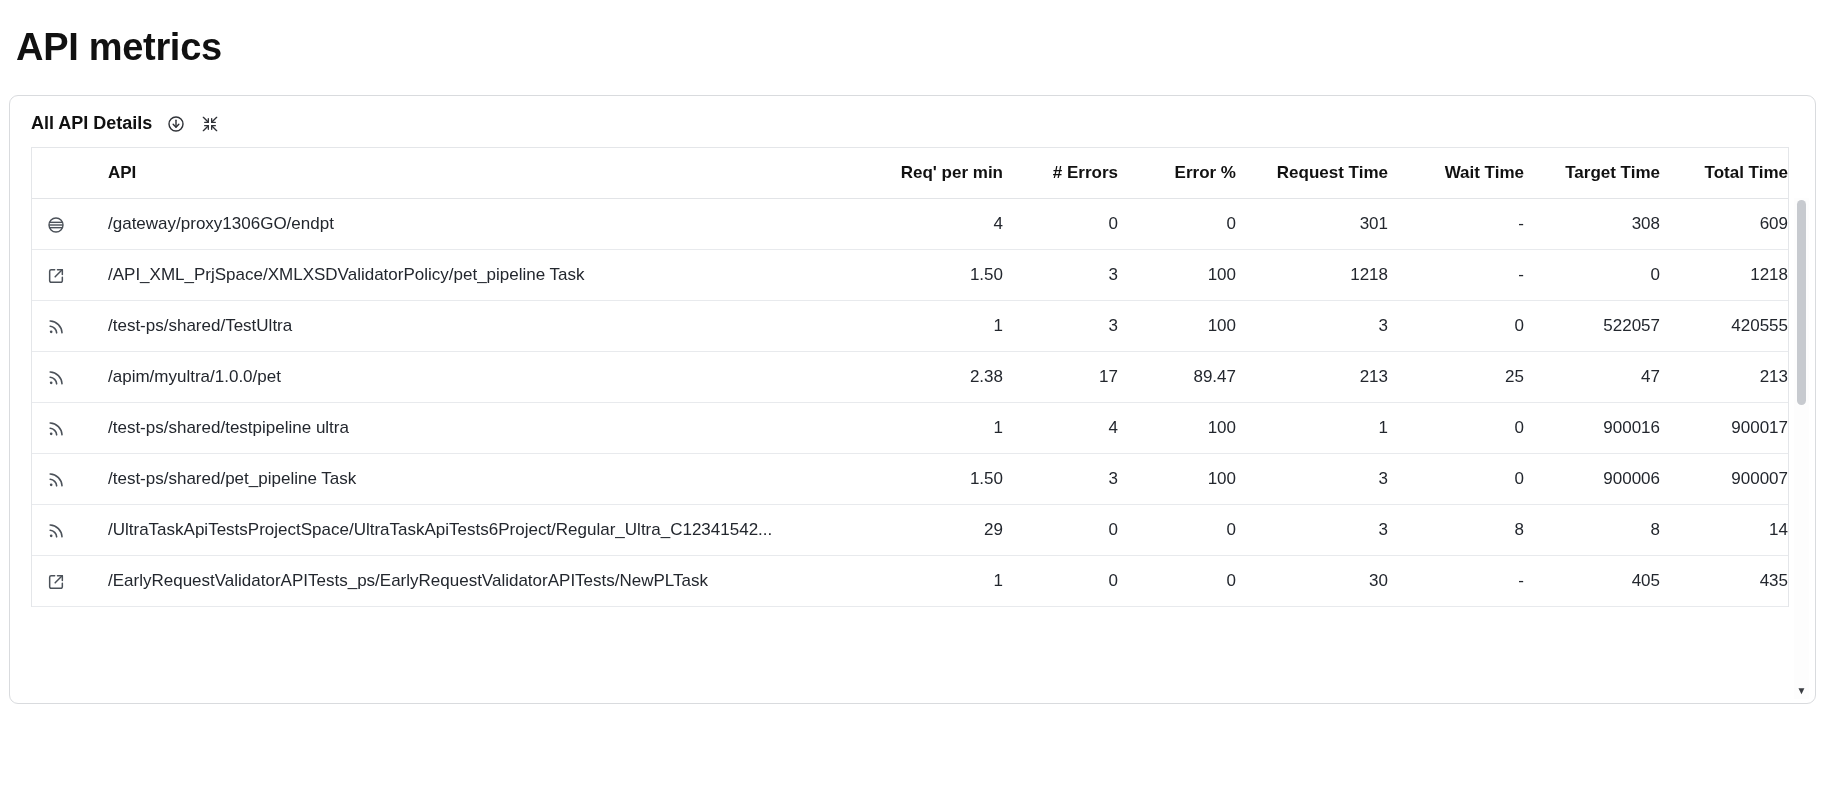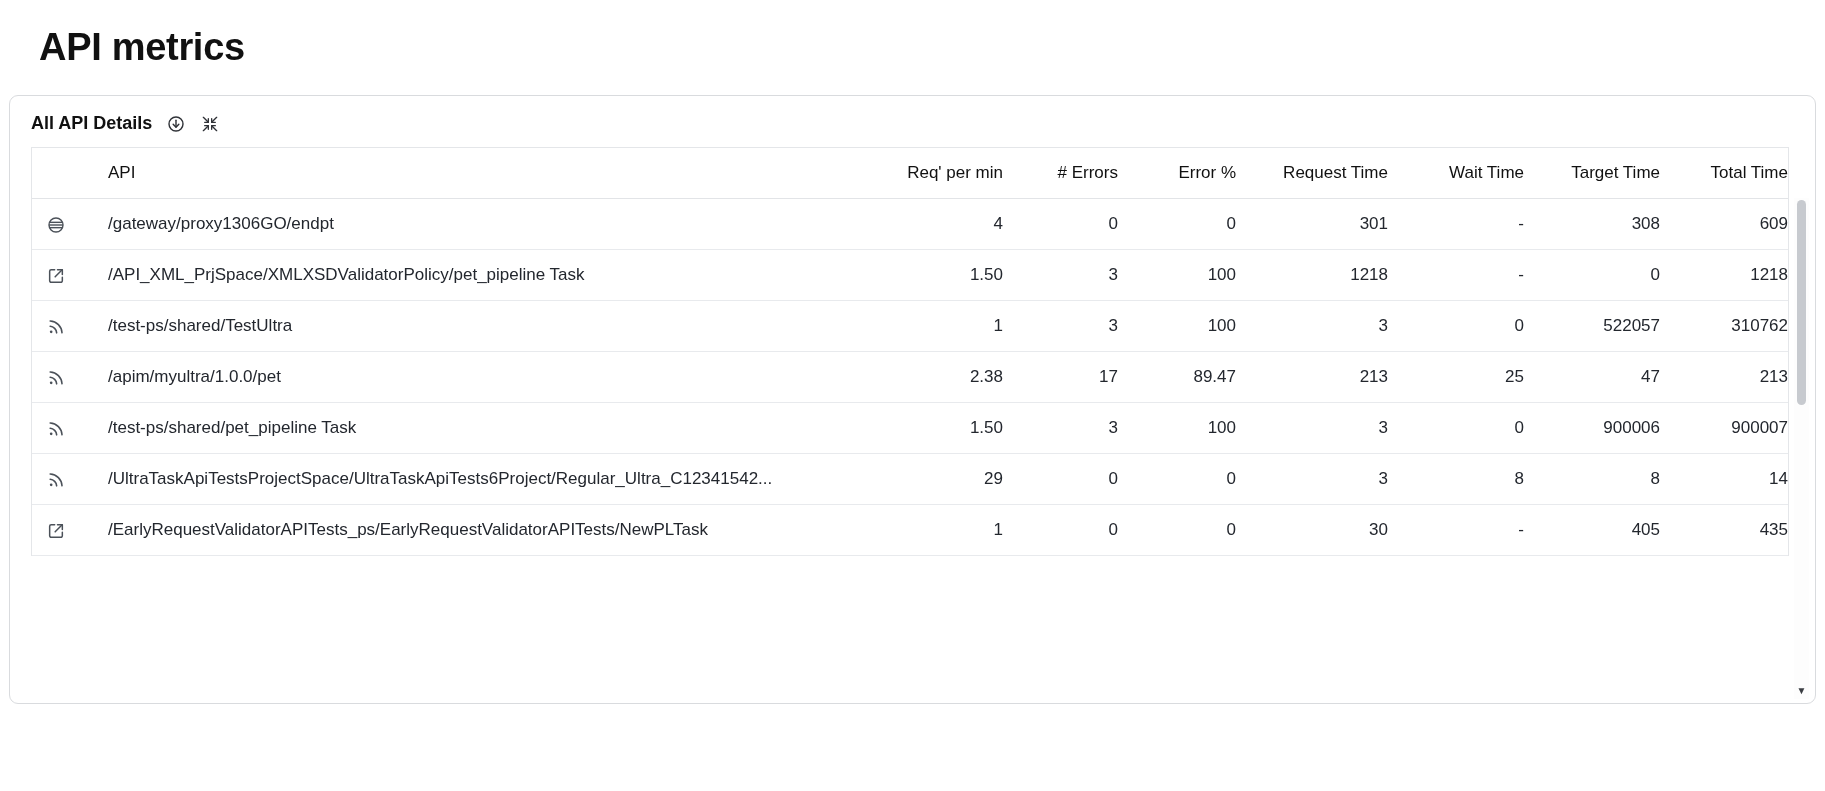--- a/index.html
+++ b/index.html
@@ -4,21 +4,21 @@
 <style>
   * { box-sizing: border-box; margin: 0; padding: 0; }
   html, body { background: #fff; }
   body {
     width: 1825px; height: 791px;
     font-family: "Liberation Sans", sans-serif;
     color: #1a1a1a;
     overflow: hidden;
   }
   .page { padding-top: 26px; }
-  .head { padding: 0 31px; margin-left: 8px; }
+  .head { padding: 0 16px; }
   h1.page-title {
     font-size: 38px;
     font-weight: 700;
     color: #111;
     letter-spacing: -0.3px;
     margin-bottom: 26px;
   }
   .subtitle {
     font-size: 18px;
     color: #1f2430;
@@ -63,21 +63,21 @@
     border: 1px solid #e4e6e9;
     border-bottom: 0;
   }
   table {
     width: 100%;
     border-collapse: collapse;
     table-layout: fixed;
   }
   thead th {
     font-size: 17px;
-    font-weight: 400;
+    font-weight: 700;
     color: #111;
     text-align: right;
     padding: 14px 0 14px 16px;
     border-bottom: 1px solid #e2e4e7;
     line-height: 22px;
     white-space: nowrap;
   }
   thead th.icon-col { width: 64px; }
   thead th.api-col { text-align: left; padding-left: 12px; }
   tbody td {
@@ -267,21 +267,21 @@
                     <use href="#icon-rss"></use>
                   </svg>
     </td>
     <td class="api-cell">/test-ps/shared/TestUltra</td>
     <td class="num-cell">1</td>
     <td class="num-cell">3</td>
     <td class="num-cell">100</td>
     <td class="num-cell">3</td>
     <td class="num-cell">0</td>
     <td class="num-cell">522057</td>
-    <td class="num-cell">310762</td>
+    <td class="num-cell">420555</td>
   </tr>
               <tr>
     <td class="icon-cell">
       <svg class="row-icon" viewBox="0 0 24 24">
                     <use href="#icon-rss"></use>
                   </svg>
     </td>
     <td class="api-cell">/apim/myultra/1.0.0/pet</td>
     <td class="num-cell">2.38</td>
     <td class="num-cell">17</td>
@@ -290,20 +290,35 @@
     <td class="num-cell">25</td>
     <td class="num-cell">47</td>
     <td class="num-cell">213</td>
   </tr>
               <tr>
     <td class="icon-cell">
       <svg class="row-icon" viewBox="0 0 24 24">
                     <use href="#icon-rss"></use>
                   </svg>
     </td>
+    <td class="api-cell">/test-ps/shared/testpipeline ultra</td>
+    <td class="num-cell">1</td>
+    <td class="num-cell">4</td>
+    <td class="num-cell">100</td>
+    <td class="num-cell">1</td>
+    <td class="num-cell">0</td>
+    <td class="num-cell">900016</td>
+    <td class="num-cell">900017</td>
+  </tr>
+              <tr>
+    <td class="icon-cell">
+      <svg class="row-icon" viewBox="0 0 24 24">
+                    <use href="#icon-rss"></use>
+                  </svg>
+    </td>
     <td class="api-cell">/test-ps/shared/pet_pipeline Task</td>
     <td class="num-cell">1.50</td>
     <td class="num-cell">3</td>
     <td class="num-cell">100</td>
     <td class="num-cell">3</td>
     <td class="num-cell">0</td>
     <td class="num-cell">900006</td>
     <td class="num-cell">900007</td>
   </tr>
               <tr>

